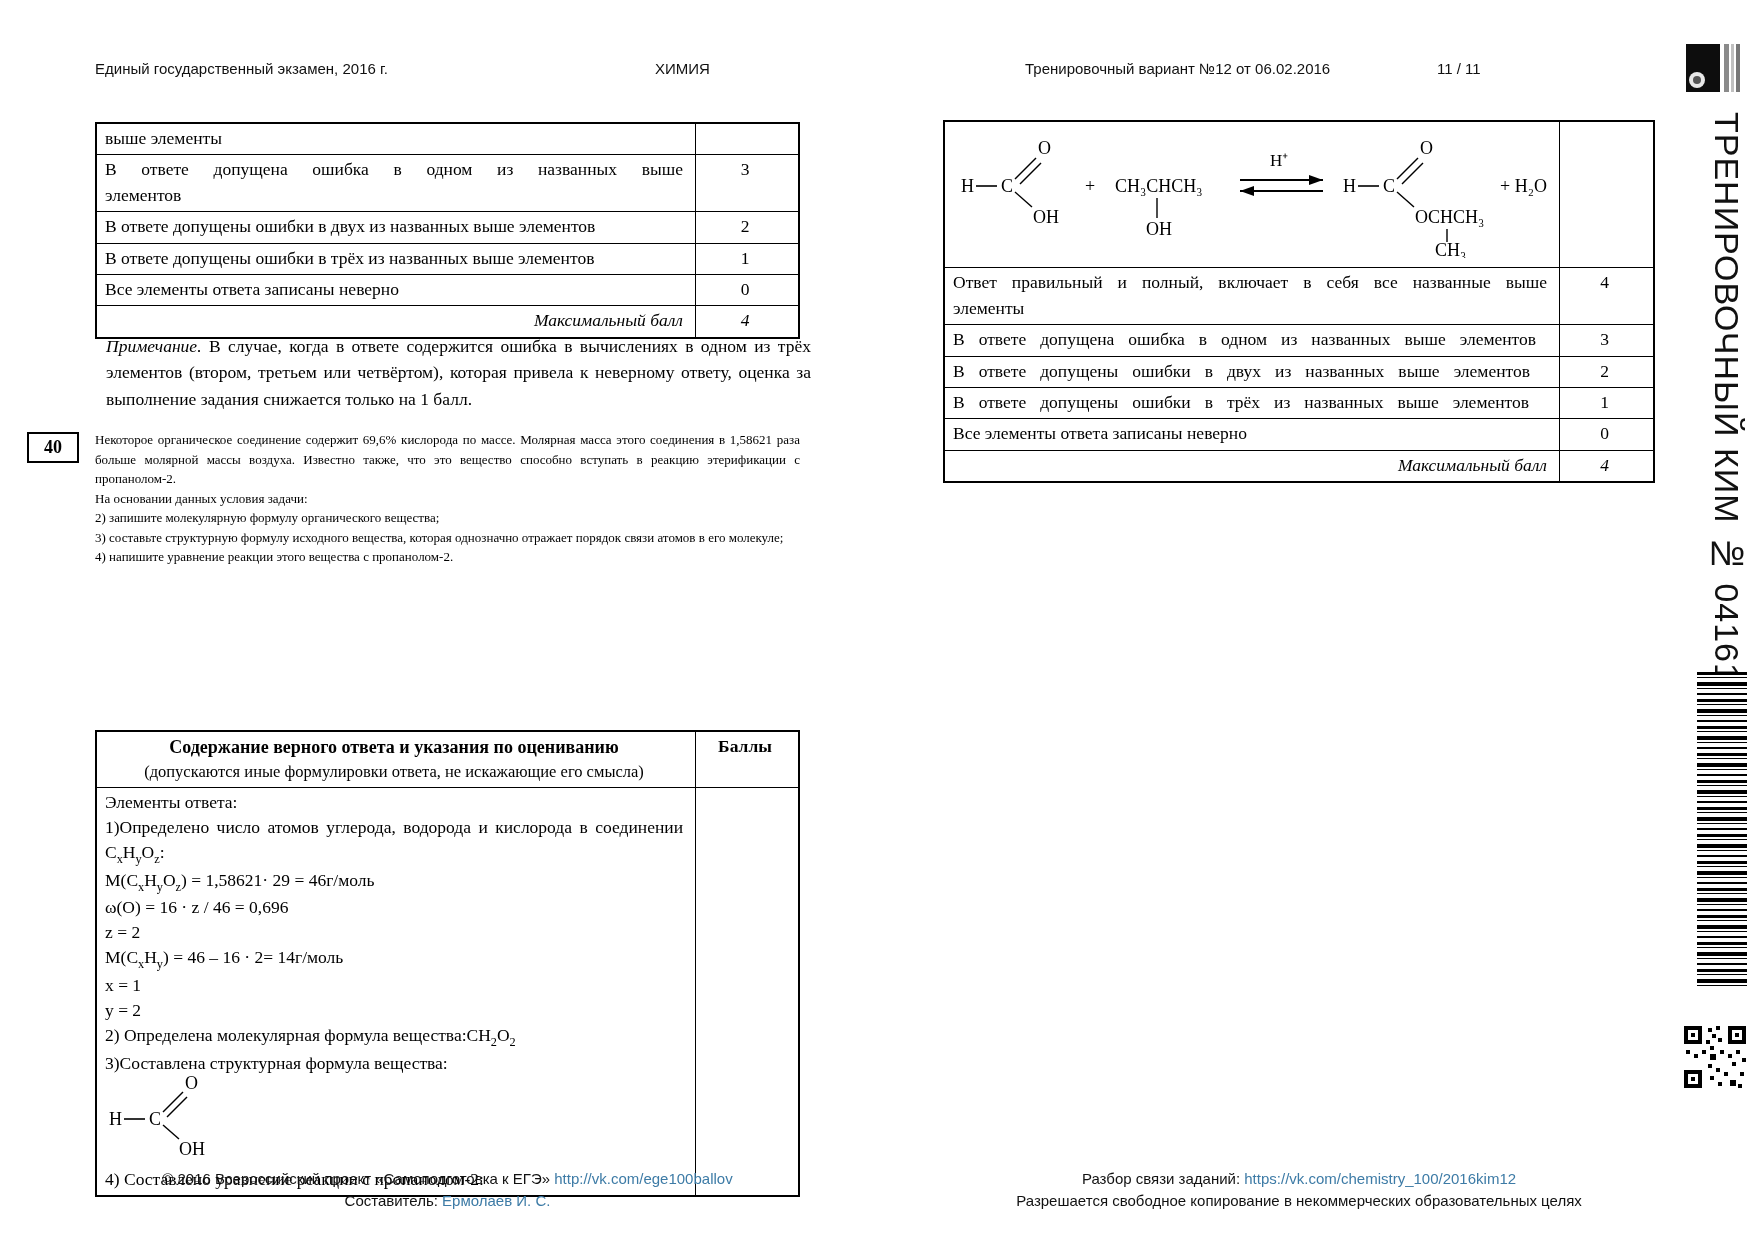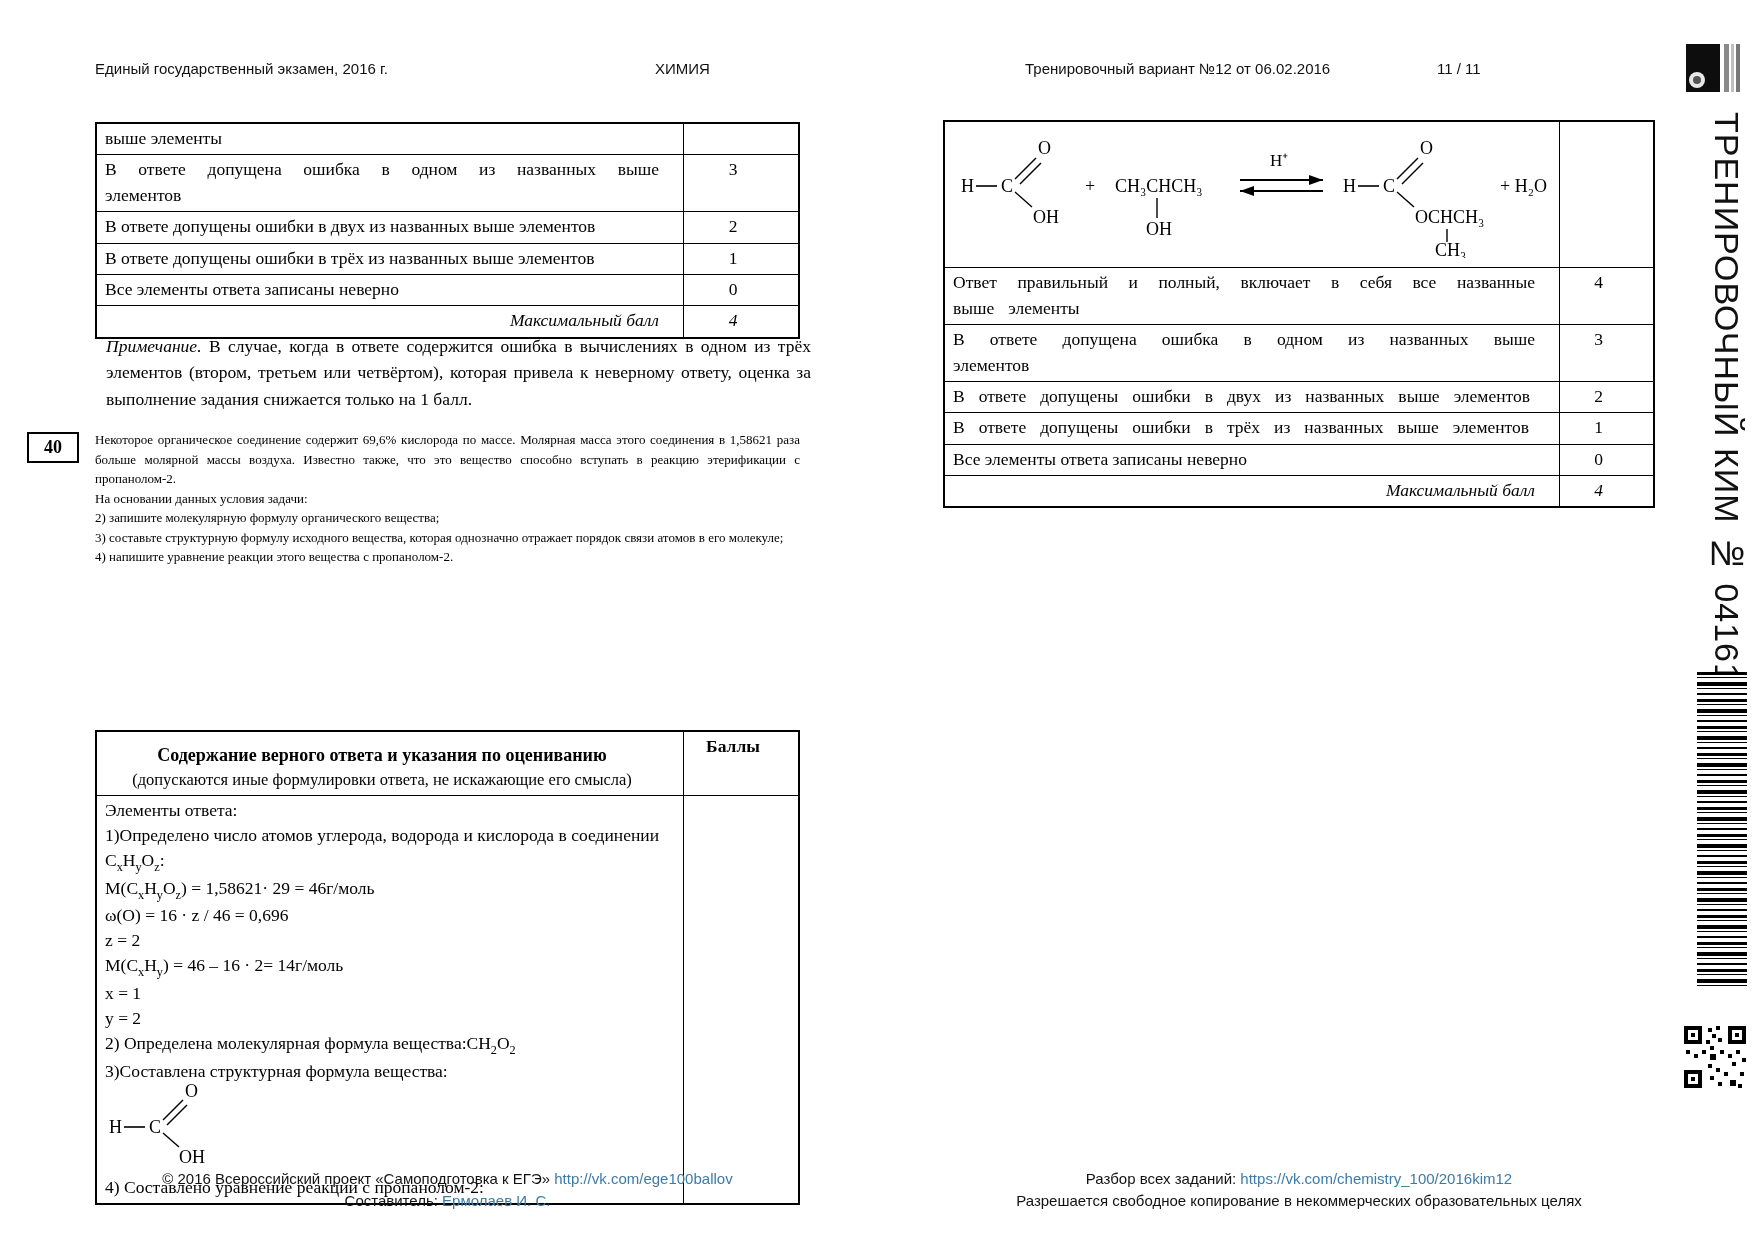--- a/index.html
+++ b/index.html
@@ -10,21 +10,21 @@
   
   .hdr { position:absolute; top:60px; font-family:"Liberation Sans", sans-serif; font-size:15px; color:#111; white-space:nowrap; }
   .hdr-left { left:95px;text-align:center; }
   .hdr-center { left:655px; }
   .hdr-right { left:1025px; }
   .hdr-page { left:1437px; }
 
   
   table.score { border-collapse:collapse; background:#fff; }
   table.score td {
-    border:1px solid #000; padding:2px 24px 3px 8px; vertical-align:top;
+    border:1px solid #000; padding:2px 12px 3px 8px; vertical-align:top;
     font-size:17.5px; line-height:1.45;
   }
   table.score { border:2px solid #000; }
   td.crit { text-align:justify; }
   td.sc { text-align:center; vertical-align:top; }
   .spread { word-spacing:0.55em;margin-top:32px; }
   .maxlbl { text-align:right !important; font-style:italic; }
   .maxsc { font-style:italic; }
 
   .tbl-left-top { position:absolute; left:95px; top:122px; width:705px; }
@@ -34,21 +34,21 @@
 
   .task-num {
     position:absolute; left:27px; top:432px; width:48px; height:27px;
     border:2px solid #000; text-align:center; font-weight:bold; font-size:18px; line-height:27px;
   }
   .task { position:absolute; left:95px; top:430px; width:705px; font-size:13px; line-height:1.5; }
   .task p { margin:0; text-align:justify; }
 
   .tbl-answer { position:absolute; left:95px; top:730px; width:705px; }
   .tbl-answer td.sc { width:82px; }
-  .ans-hdr-title { font-weight:bold; text-align:center; font-size:18px;margin-top:8px; }
+  .ans-hdr-title { font-weight:bold; text-align:center; font-size:18px; }
   .ans-hdr-sub { text-align:center; font-size:16.5px; }
   .ans-hdr-score { font-weight:bold; text-align:center; font-size:18px; }
   .ans-line { text-align:justify; line-height:1.42; }
   sub { font-size:70%; }
 
   .tbl-right { position:absolute; left:943px; top:120px; width:712px; }
   .tbl-right td.sc { width:84px; }
   .eq-cell { padding:6px 4px 2px 10px !important; }
 
   
@@ -283,17 +283,17 @@
       <rect x="58" y="48" width="4" height="4" fill="#000"></rect>
         <rect x="56" y="60" width="4" height="4" fill="#000"></rect>
     </svg>
   </div>
 
   <div class="footer footer-left">
     <div><span>© 2016 Всероссийский проект «Самоподготовка к ЕГЭ» </span><a class="lnk" style="color: rgb(61, 123, 166);">http://vk.com/ege100ballov</a></div>
     <div><span>Составитель: </span><a class="lnk" style="color: rgb(61, 123, 166);">Ермолаев И. С.</a></div>
   </div>
   <div class="footer footer-right">
-    <div><span>Разбор всех заданий: </span><a class="lnk" style="color: rgb(61, 123, 166);">https://vk.com/chemistry_100/2016kim12</a></div>
+    <div><span>Разбор связи заданий: </span><a class="lnk" style="color: rgb(61, 123, 166);">https://vk.com/chemistry_100/2016kim12</a></div>
     <div>Разрешается свободное копирование в некоммерческих образовательных целях</div>
   </div>
 
 </div>
 
 </body></html>

